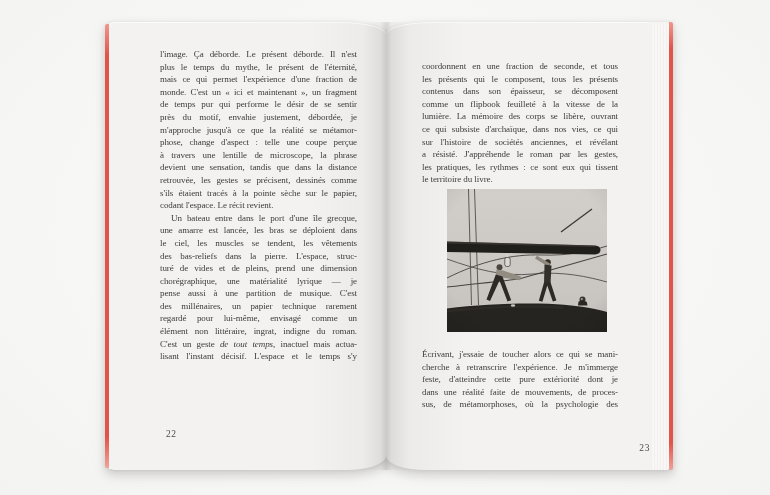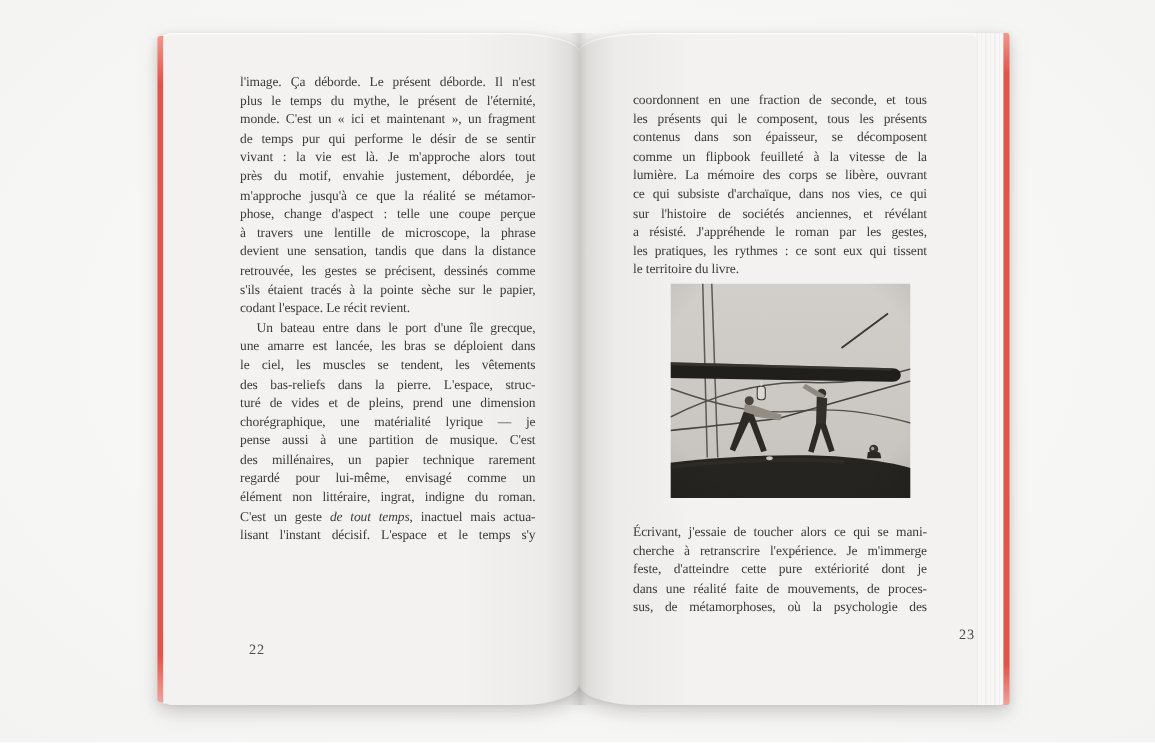--- a/index.html
+++ b/index.html
@@ -59,43 +59,43 @@
   .line.indent { text-indent:11px; }
   .line.para-end { text-align-last:left; }
   .photo {
     position:absolute; left:342px; top:167px; width:160px; height:143px; margin:0;
   }
   .photo svg { display:block; }
   .page-number {
     position:absolute; font-size:9.5px; color:#4a4a4a; letter-spacing:0.6px;
   }
   .pn-left  { left:61px;  top:407px; }
-  .pn-right { left:317px; top:397px; width:228px; text-align:right; }
+  .pn-right { left:317px; top:421px; width:228px; text-align:right; }
 </style>
 </head>
 <body>
 
 <div class="stage">
   <div class="book">
 
     <div class="edge-left"></div>
     <div class="fan-left"></div>
     <div class="fan-right"></div>
     <div class="edge-right"></div>
 
     <div class="page page-left"></div>
     <div class="page page-right"></div>
     <div class="gutter"></div>
 
     <div class="page-text text-left">
         <div class="line">l'image. Ça déborde. Le présent déborde. Il n'est</div>
         <div class="line">plus le temps du mythe, le présent de l'éternité,</div>
+        <div class="line">mais ce qui permet l'expérience d'une fraction de</div>
         <div class="line">monde. C'est un « ici et maintenant », un fragment</div>
         <div class="line">de temps pur qui performe le désir de se sentir</div>
-        <div class="line">vivant : la vie est là. Je m'approche alors tout</div>
         <div class="line">près du motif, envahie justement, débordée, je</div>
         <div class="line">m'approche jusqu'à ce que la réalité se métamor-</div>
         <div class="line">phose, change d'aspect : telle une coupe perçue</div>
         <div class="line">à travers une lentille de microscope, la phrase</div>
         <div class="line">devient une sensation, tandis que dans la distance</div>
         <div class="line">retrouvée, les gestes se précisent, dessinés comme</div>
         <div class="line">s'ils étaient tracés à la pointe sèche sur le papier,</div>
         <div class="line para-end">codant l'espace. Le récit revient.</div>
         <div class="line indent">Un bateau entre dans le port d'une île grecque,</div>
         <div class="line">une amarre est lancée, les bras se déploient dans</div>

